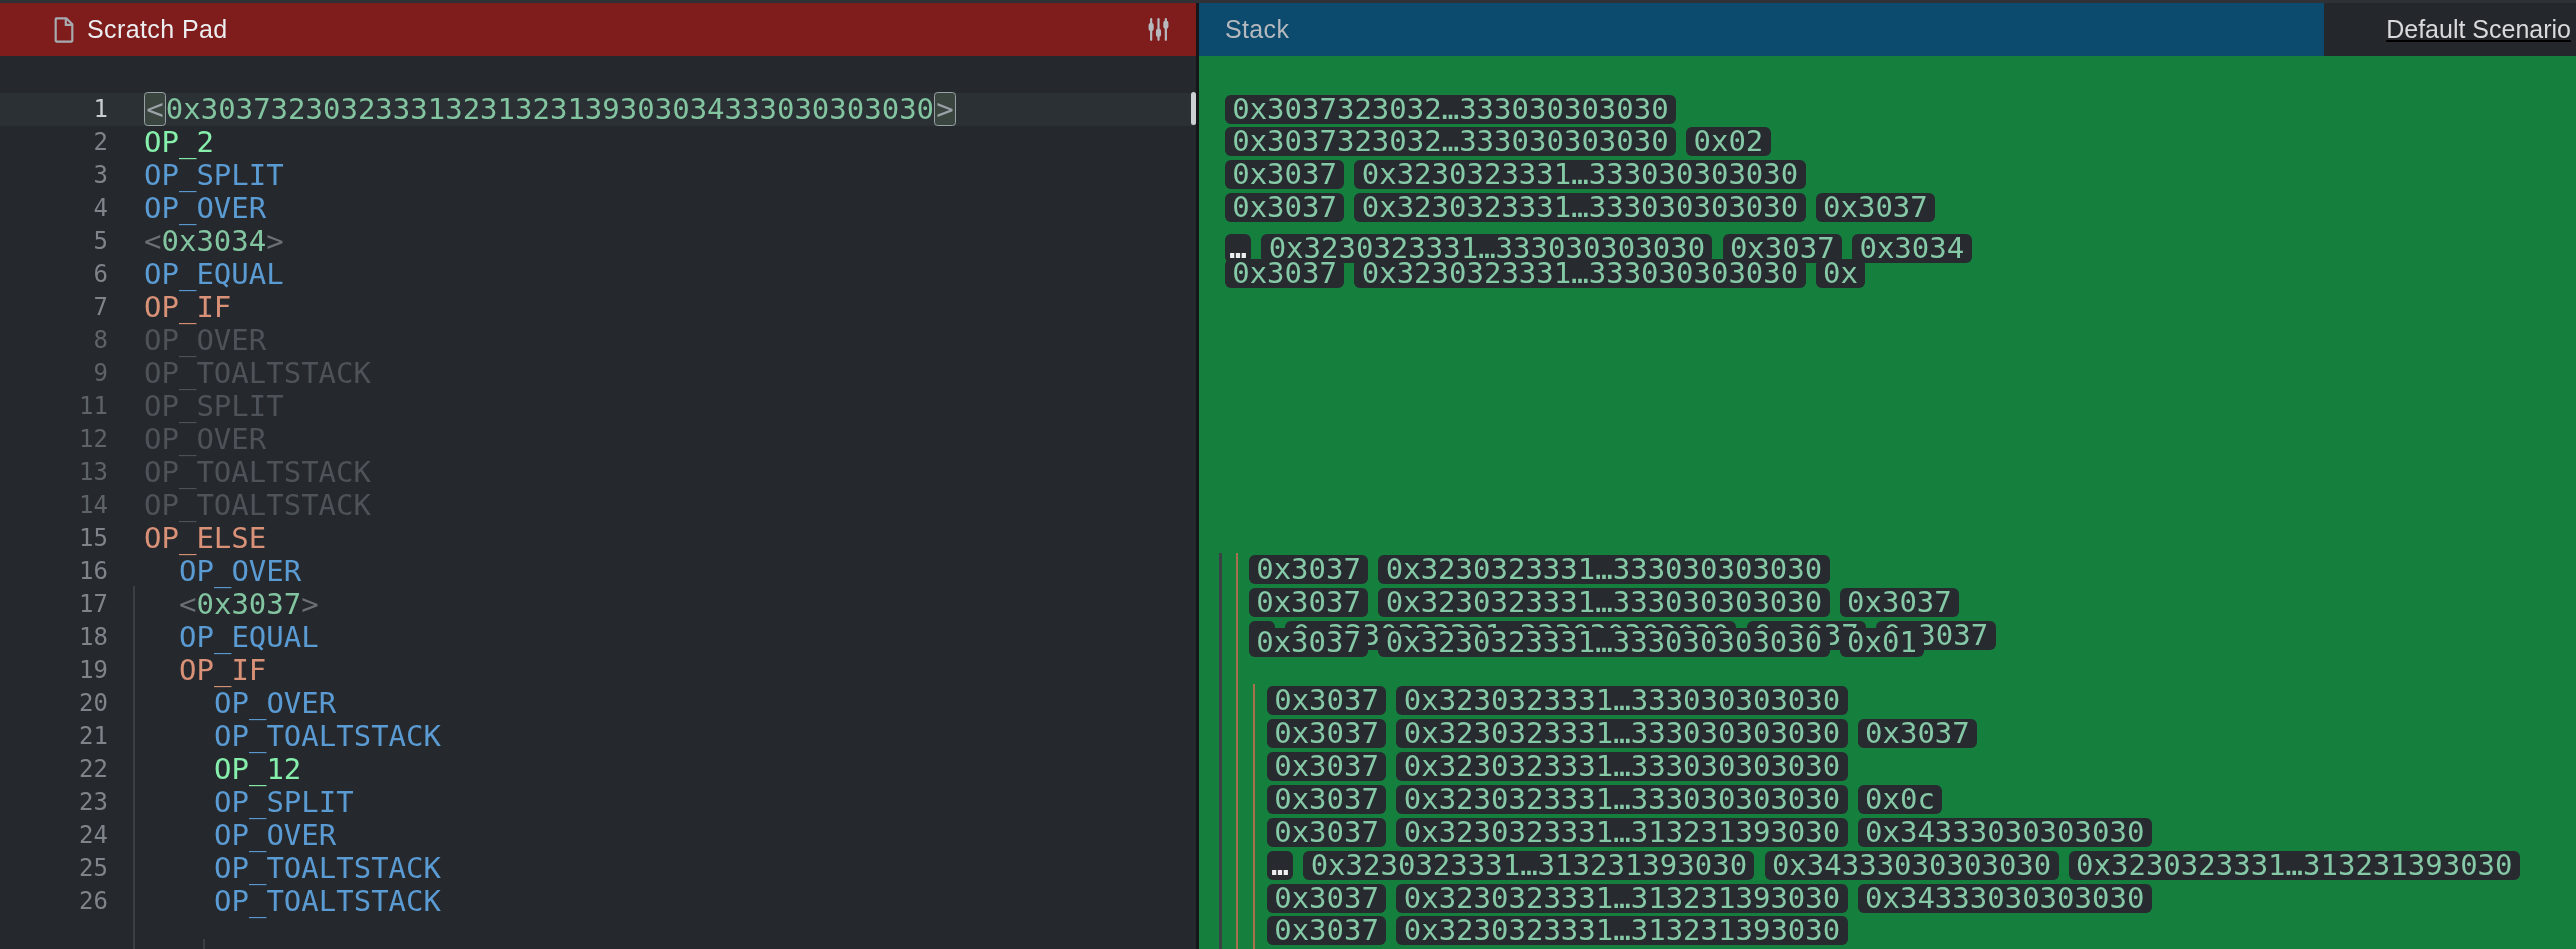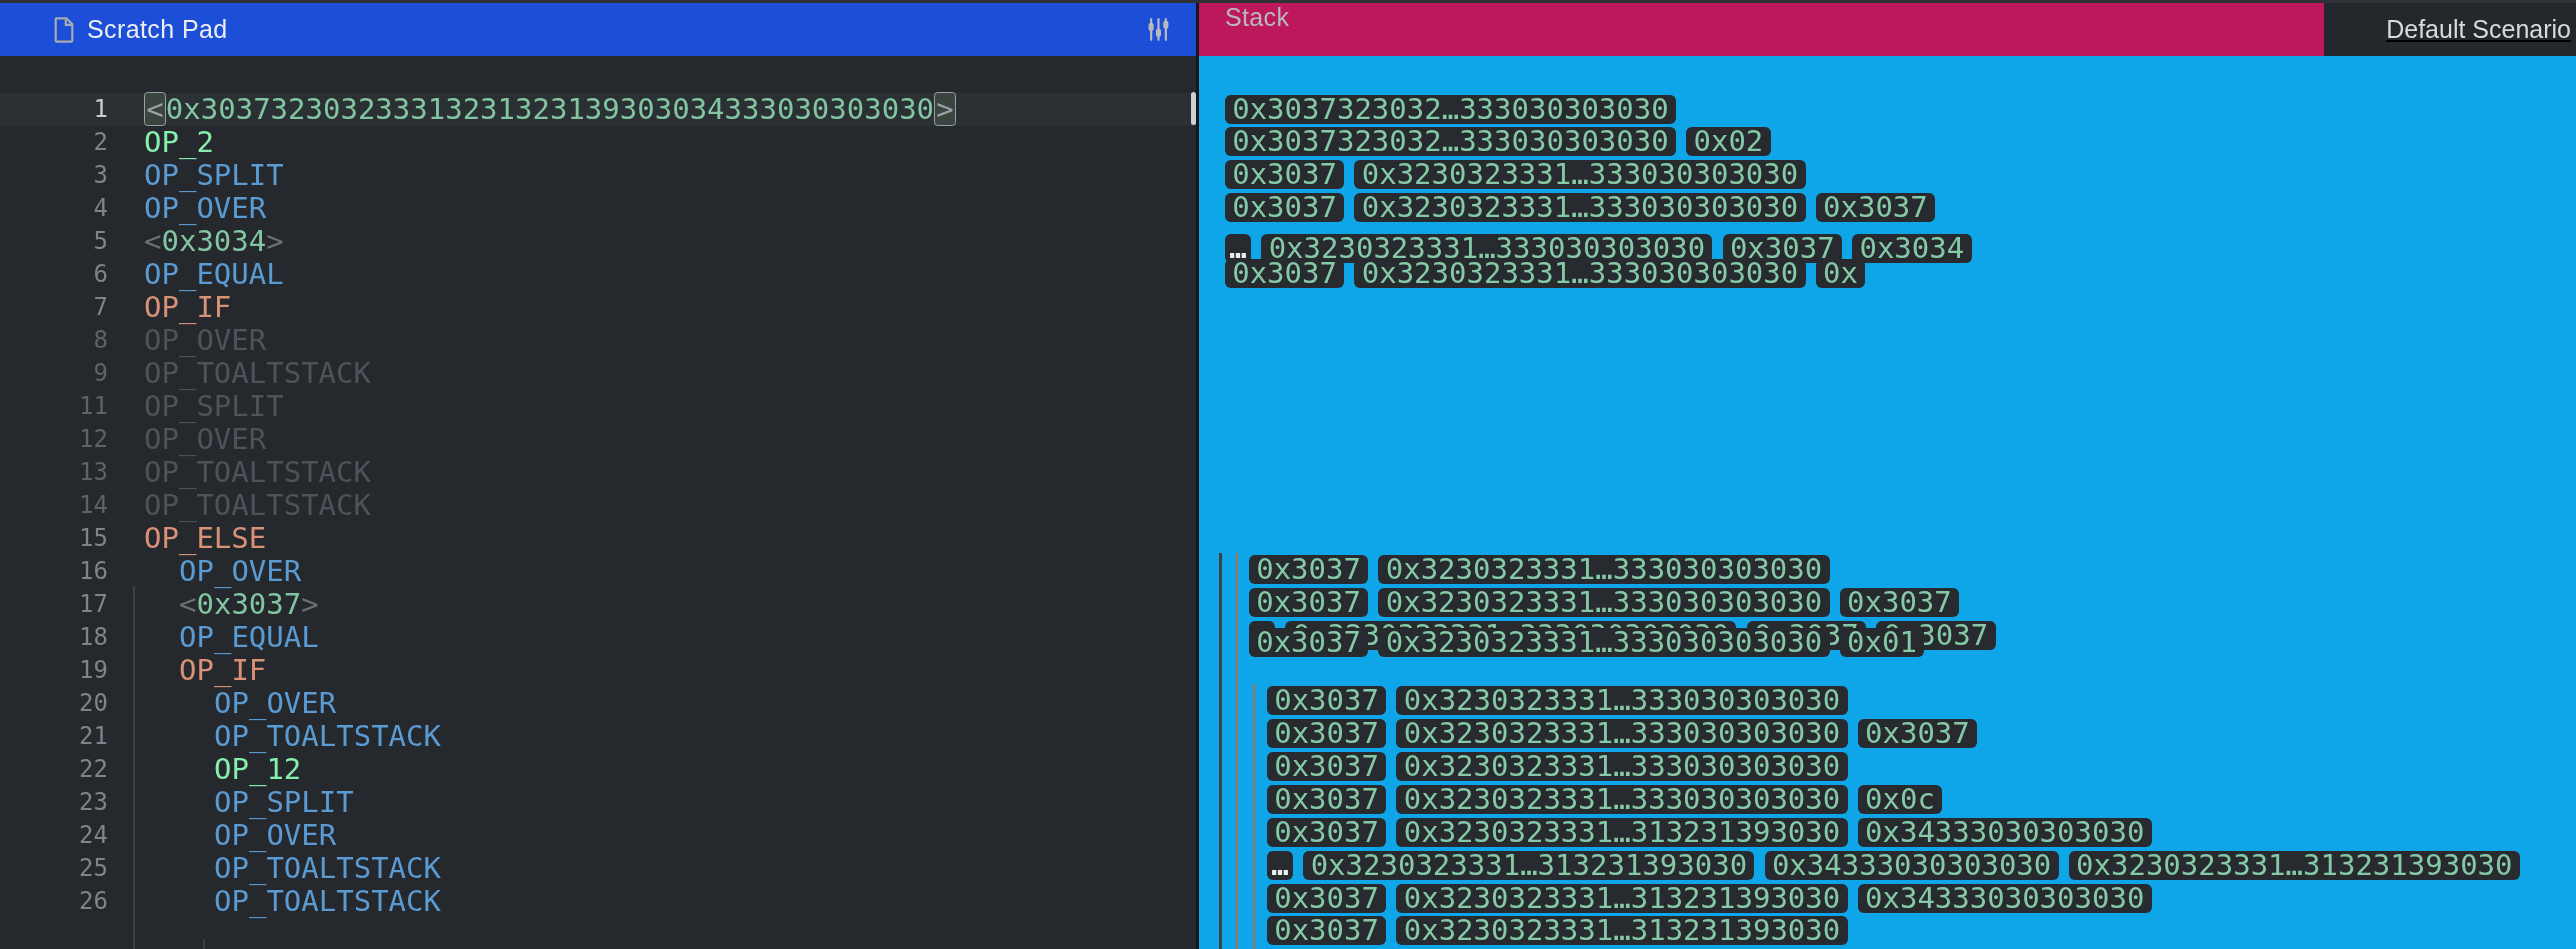--- a/index.html
+++ b/index.html
@@ -3,44 +3,44 @@
 <meta charset="utf-8">
 <style>
   * { margin:0; padding:0; box-sizing:border-box; }
   html,body { width:2576px; height:950px; overflow:hidden; background:#1f2226;
               font-family:"DejaVu Sans Mono", monospace; }
   #page { position:relative; width:2576px; height:950px; }
 
   
   #header { position:absolute; left:0; top:0; width:2576px; height:56px;
             display:flex; border-top:3.7px solid #2e3236; }
-  #header-left { width:1196px; height:100%; background:#1d4ed8;
+  #header-left { width:1196px; height:100%; background:#7f1d1d;
                  display:flex; align-items:center; padding-left:54px; }
   #header-divider { width:2.9px; height:100%; background:#141619; }
-  #header-right { flex:1; height:100%; background:#be185d;
-                  display:flex; }
+  #header-right { flex:1; height:100%; background:#0c4a6e;
+                  display:flex; align-items:center; }
   .pane-title { font-family:"Liberation Sans","DejaVu Sans",sans-serif;
                 font-size:25px; font-weight:500; letter-spacing:0.4px; }
   #scratch-title { color:#eceef0; margin-left:13px; }
   #stack-title { color:#b5b9bd; margin-left:26px; }
   #doc-icon { flex:0 0 auto; }
   #sliders-btn { margin-left:auto; margin-right:19px; width:38px; height:38px;
                  display:flex; align-items:center; justify-content:center;
                  border-radius:5.8px; cursor:pointer; }
   #scenario-btn { margin-left:auto; height:100%; width:252px; background:#24272b;
                   display:flex; align-items:center; justify-content:flex-end;
                   padding-right:5px; cursor:pointer;text-decoration:underline; }
   #scenario-label { font-family:"Liberation Sans","DejaVu Sans",sans-serif;
                     font-size:25px; font-weight:500; color:#d8dadc; }
 
   
   #main { position:absolute; left:0; top:56px; width:2576px; height:894px; display:flex; }
   #editor-pane { position:relative; width:1196px; height:100%; background:#25282c; overflow:hidden; }
   #main-divider { width:2.9px; height:100%; background:#141619; }
-  #stack-pane { position:relative; flex:1; height:100%; background:#0ea5e9; overflow:hidden; }
+  #stack-pane { position:relative; flex:1; height:100%; background:#15803d; overflow:hidden; }
 
   
   #resize-handle { position:absolute; left:1191px; top:92px; width:5.1px; height:33px;
                    background:#ccd0d3; border-radius:2.9px; z-index:6; cursor:col-resize; }
 
   
   #code-lines { position:absolute; left:0; top:37px; width:100%; }
   .code-line { position:relative; display:flex; height:33px; line-height:33px; white-space:pre; }
   .code-line.current { background:#2b3034; }
   .ln { width:108px; flex:0 0 108px; text-align:right; font-size:24px; color:#7e848a; }

